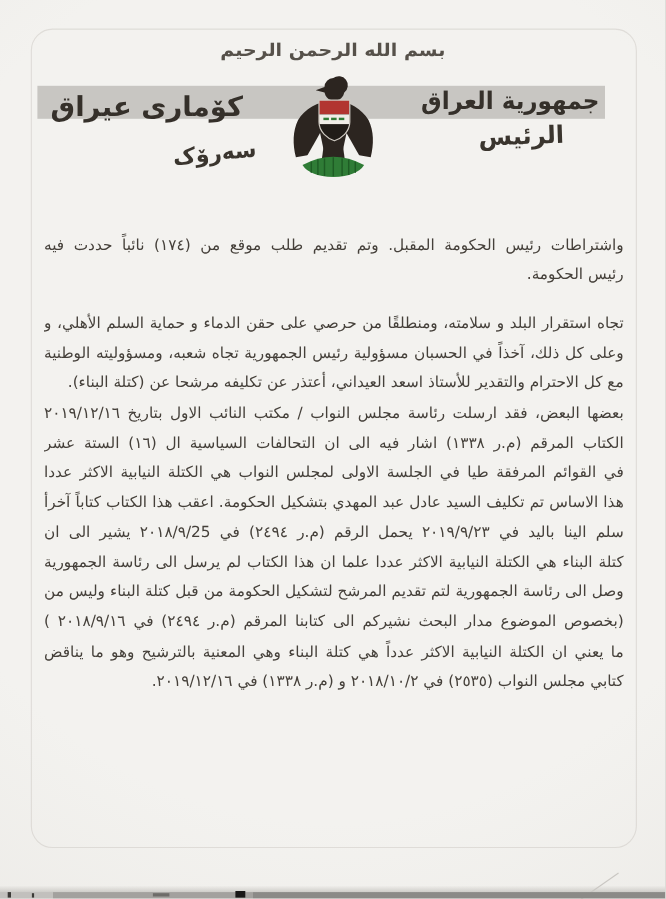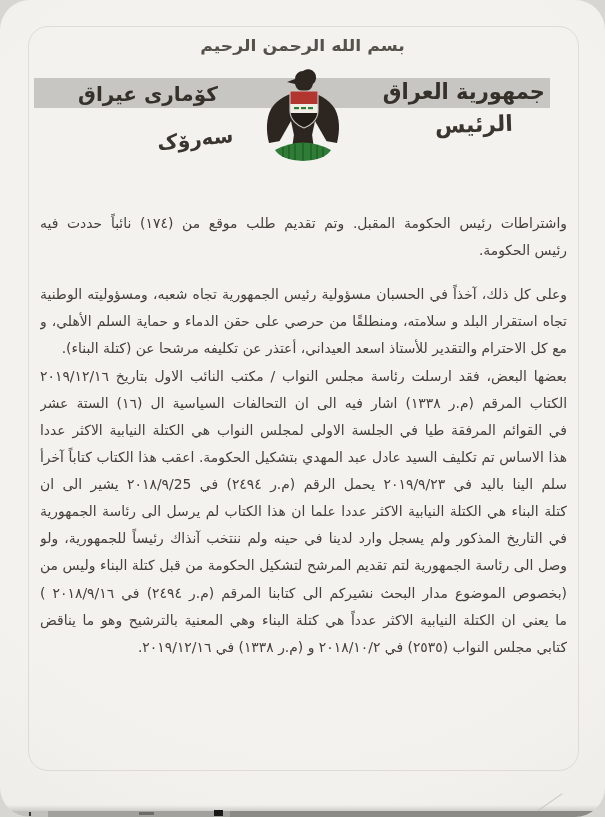--- a/index.html
+++ b/index.html
@@ -5,21 +5,20 @@
   html,body{margin:0;padding:0;background:#d8d6d2;}
   .page{
     position:relative;
     width:605px;height:817px;
     margin:0 auto;
     overflow:hidden;
     font-family:"DejaVu Sans", sans-serif;
     background:
       radial-gradient(ellipse 120% 90% at 50% 42%, var(--paper) 55%, #e9e7e3 100%);
     color:var(--ink);
-    border-radius:30px;
   }
   
   .crease-frame{
     position:absolute;top:26px;left:28px;right:26px;bottom:46px;
     border:1px solid rgba(178,173,165,.30);
     border-radius:20px;
     pointer-events:none;
   }
   .crease-br{
     position:absolute;right:38px;bottom:8px;width:52px;height:0;
@@ -38,21 +37,21 @@
     letter-spacing:0;
     transform:scaleX(1.08);
   }
   .rep-ar{
     position:absolute;top:80px;right:60px;
     font-size:21px;font-weight:bold;color:#35302a;
     transform:scaleY(1.05);
   }
   .rep-ku{
     position:absolute;top:82px;left:46px;
-    font-size:20px;font-weight:bold;color:#35302a;margin-left:32px;
+    font-size:25px;font-weight:bold;color:#35302a;
   }
   .pres-ar{
     position:absolute;top:112px;right:92px;
     font-size:22px;font-weight:bold;color:#3a352e;
     transform:rotate(-2deg);
   }
   .pres-ku{
     position:absolute;top:127px;left:157px;
     font-size:20px;font-weight:bold;color:#3a352e;
     transform:rotate(-6deg);
@@ -147,32 +146,31 @@
       <line x1="64" y1="80" x2="64" y2="90"></line>
     </g>
   </svg>
 
   <div class="doc-body">
       <div class="para gap">
         <div class="line">واشتراطات رئيس الحكومة المقبل. وتم تقديم طلب موقع من (١٧٤) نائباً حددت فيه مواصفات</div>
         <div class="line last">رئيس الحكومة.</div>
       </div>
       <div class="para">
+        <div class="line">تجاه استقرار البلد و سلامته، ومنطلقًا من حرصي على حقن الدماء و حماية السلم الأهلي، و</div>
         <div class="line">وعلى كل ذلك، آخذاً في الحسبان مسؤولية رئيس الجمهورية تجاه شعبه، ومسؤوليته الوطنية</div>
-        <div class="line">تجاه استقرار البلد و سلامته، ومنطلقًا من حرصي على حقن الدماء و حماية السلم الأهلي، و</div>
         <div class="line last">مع كل الاحترام والتقدير للأستاذ اسعد العيداني، أعتذر عن تكليفه مرشحا عن (كتلة البناء).</div>
       </div>
       <div class="para">
         <div class="line">بعضها البعض، فقد ارسلت رئاسة مجلس النواب / مكتب النائب الاول بتاريخ ٢٠١٩/١٢/١٦</div>
         <div class="line">الكتاب المرقم (م.ر ١٣٣٨) اشار فيه الى ان التحالفات السياسية ال (١٦) الستة عشر المدرجة</div>
         <div class="line">في القوائم المرفقة طيا في الجلسة الاولى لمجلس النواب هي الكتلة النيابية الاكثر عددا وعلى</div>
         <div class="line">هذا الاساس تم تكليف السيد عادل عبد المهدي بتشكيل الحكومة. اعقب هذا الكتاب كتاباً آخرأ</div>
         <div class="line">سلم الينا باليد في ٢٠١٩/٩/٢٣ يحمل الرقم (م.ر ٢٤٩٤) في ٢٠١٨/٩/25 يشير الى ان</div>
         <div class="line">كتلة البناء هي الكتلة النيابية الاكثر عددا علما ان هذا الكتاب لم يرسل الى رئاسة الجمهورية</div>
-        <div class="line">في التاريخ المذكور ولم يسجل وارد لدينا في حينه ولم ننتخب آنذاك رئيساً للجمهورية، ولو</div>
         <div class="line">وصل الى رئاسة الجمهورية لتم تقديم المرشح لتشكيل الحكومة من قبل كتلة البناء وليس من</div>
         <div class="line">(بخصوص الموضوع مدار البحث نشيركم الى كتابنا المرقم (م.ر ٢٤٩٤) في ٢٠١٨/٩/١٦ )</div>
         <div class="line">ما يعني ان الكتلة النيابية الاكثر عدداً هي كتلة البناء وهي المعنية بالترشيح وهو ما يناقض</div>
         <div class="line last">كتابي مجلس النواب (٢٥٣٥) في ٢٠١٨/١٠/٢ و (م.ر ١٣٣٨) في ٢٠١٩/١٢/١٦.</div>
       </div>
     </div>
 
   <div class="crease-br"></div>
   <div class="bottom-fade"></div>
   <div class="bottom-strip">

